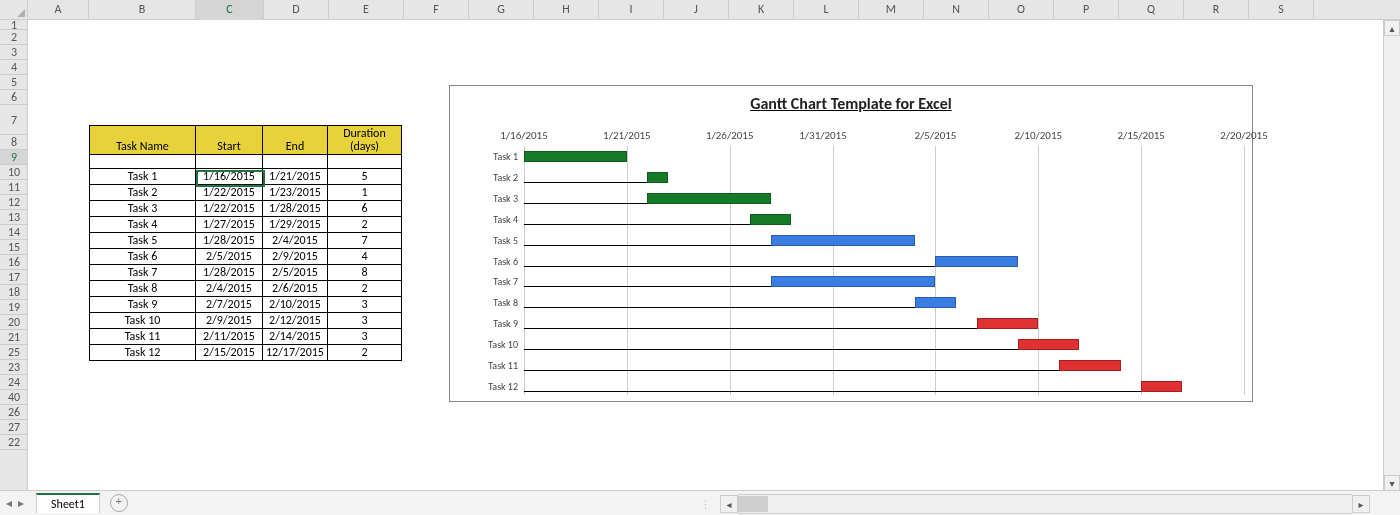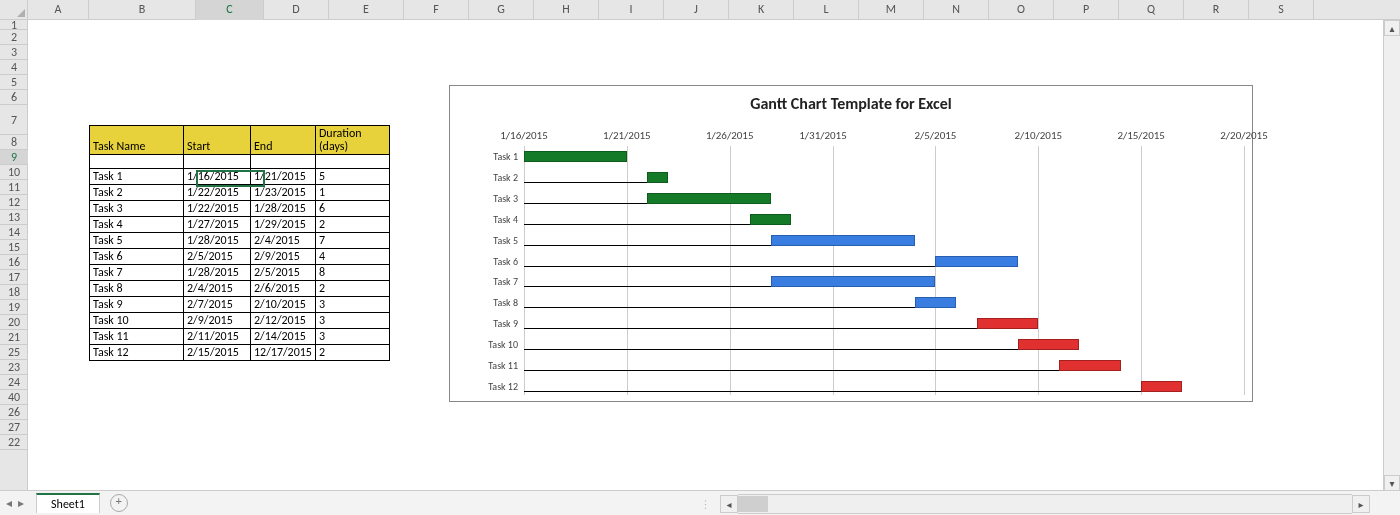--- a/index.html
+++ b/index.html
@@ -99,54 +99,55 @@
   .data-table {
     position: absolute;
     top: 105px;
     left: 61px;     
     border-collapse: collapse;
     font-size: 12px;
   }
   .data-table th, .data-table td {
     border: 1px solid #000;
     padding: 1px 3px;
-    text-align: left;
+    text-align: center;
     height: 14px;
     line-height: 13px;
     box-sizing: border-box;
     vertical-align: middle;
     background:#fff;
   }
   .data-table th {
     background: #e8d23b;
     font-weight: normal;
     height: 29px;
     vertical-align: bottom;
   }
-  .wB{width:94px;margin-top:40px;} .wC{width:67px;} .wD{width:64px;} .wE{width:74px;}
+  .wB{width:106px;margin-top:40px;} .wC{width:67px;} .wD{width:64px;} .wE{width:74px;}
   .data-table tr.empty td{height:14px;}
 
   
   .active-cell {
     position:absolute;
     border: 2px solid #217346;
     box-sizing: border-box;
     pointer-events:none;
   }
 
   
   .chart-frame {
     position: absolute;
     top: 65px;
     left: 421px;
     width: 804px;
     height: 317px;
     border: 1px solid #888;
     background: #fff;
     box-sizing: border-box;
+    text-decoration: underline;
   }
   .chart-title {
     text-align: center;
     font-family: Calibri, Arial, sans-serif;
     font-weight: bold;
     font-size: 16px;
     color: #222;
     padding-top: 8px;
   }
   .chart-plot {

